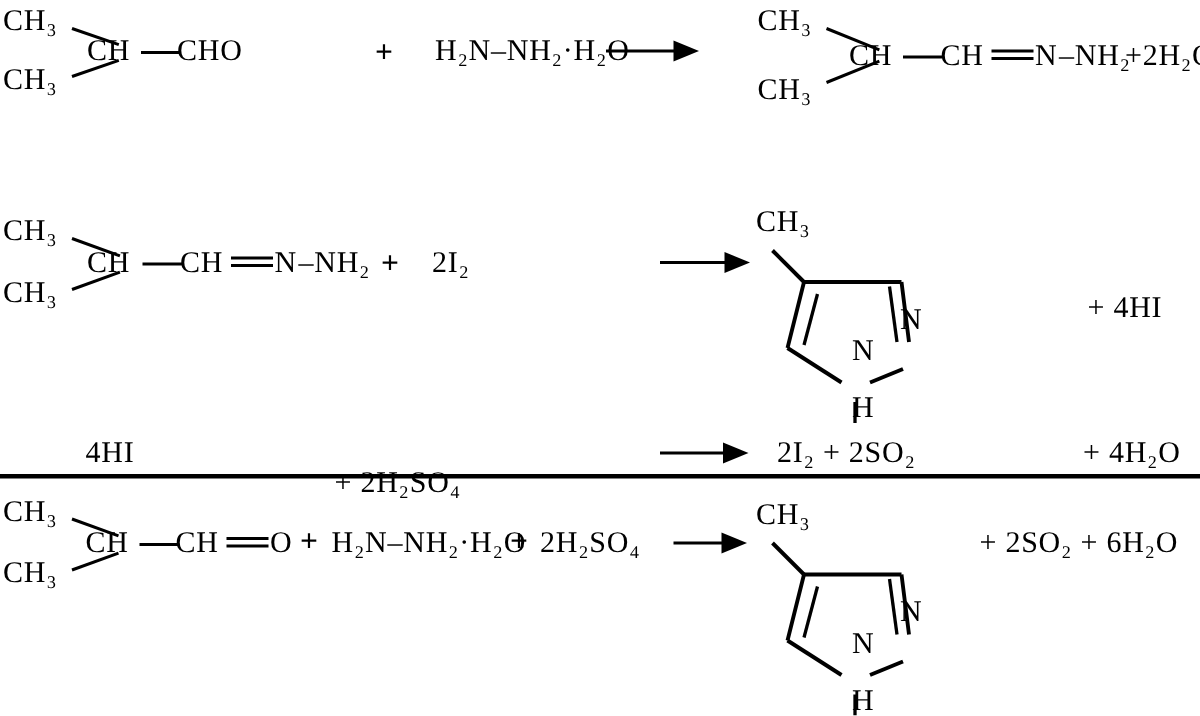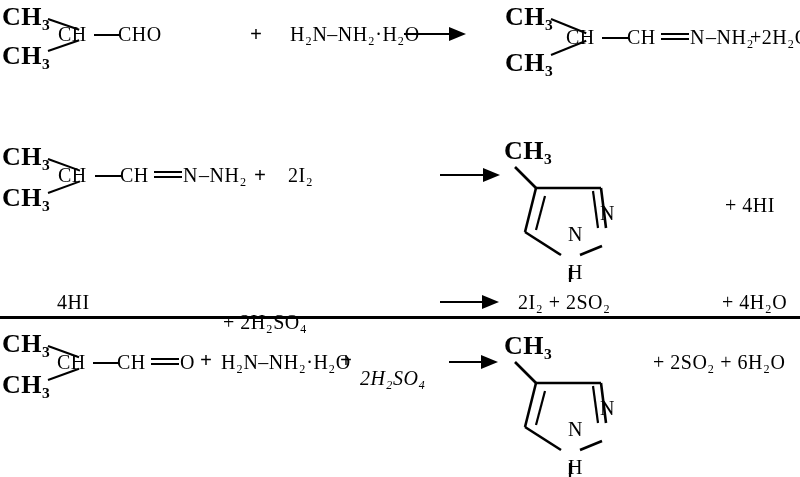--- a/index.html
+++ b/index.html
@@ -22,21 +22,21 @@
   
   .txt {
     position: absolute;
     white-space: nowrap;
     font-family: "Liberation Serif", "DejaVu Serif", serif;
     font-size: 20px;
     letter-spacing: 0.5px;
     line-height: 1;
     color: #000;
   }
-  .label-ch3 { font-size: 26px; font-weight: bold; }
+  .label-ch3 { font-size: 20px; }
   .op { font-size: 21px; font-weight: 600; }
 
   
   .bond {
     position: absolute;
     background: #000;
     transform-origin: 0 50%;
   }
   .bond-h { height: 2px; }
 
@@ -227,21 +227,21 @@
     <div class="dbl" style="left:151px; top:358px; width:28px; height:7px;">
       <div class="l1"></div>
         <div class="l2"></div>
     </div>
 
     <span class="txt" style="left:180px; top:352px;">O</span>
 
     <span class="txt op" style="left:200px; top:350px;">+</span>
     <span class="txt" style="left:221px; top:352px;">H₂N–NH₂·H₂O</span>
     <span class="txt op" style="left:340px; top:350px;">+</span>
-    <span class="txt" style="left:360px; top:368px;font-style:italic;">2H₂SO₄</span>
+    <span class="txt" style="left:360px; top:352px;">2H₂SO₄</span>
 
     <div class="arrow" style="left:449px; top:355px; width:48px;">
       <div class="shaft" style="width:33px;"></div>
       <div class="head" style="left:32px;"></div>
     </div>
 
     <span class="txt label-ch3" style="left:504px; top:333px;">CH₃</span>
 
     <svg class="ring" style="left:505px; top:355px;" width="130" height="125" viewBox="0 0 130 125">
       <line x1="31" y1="28" x2="10" y2="7" stroke="#000" stroke-width="2.6"></line>

